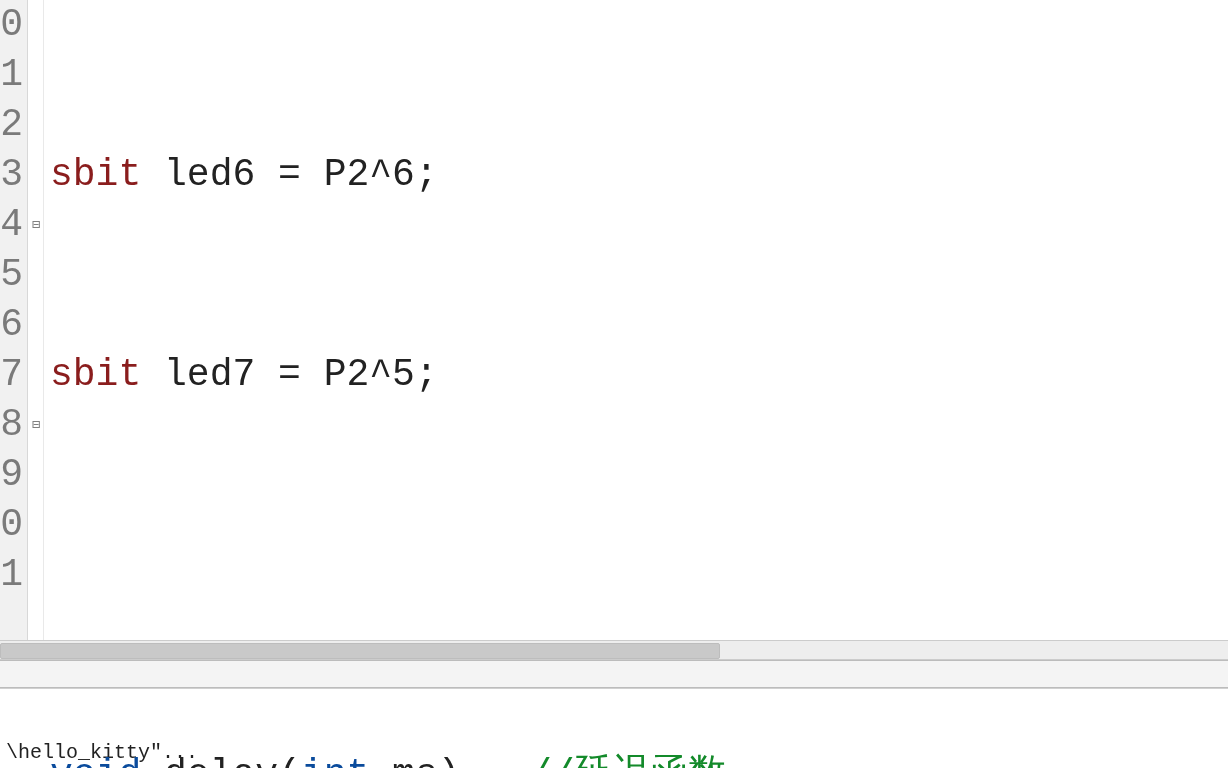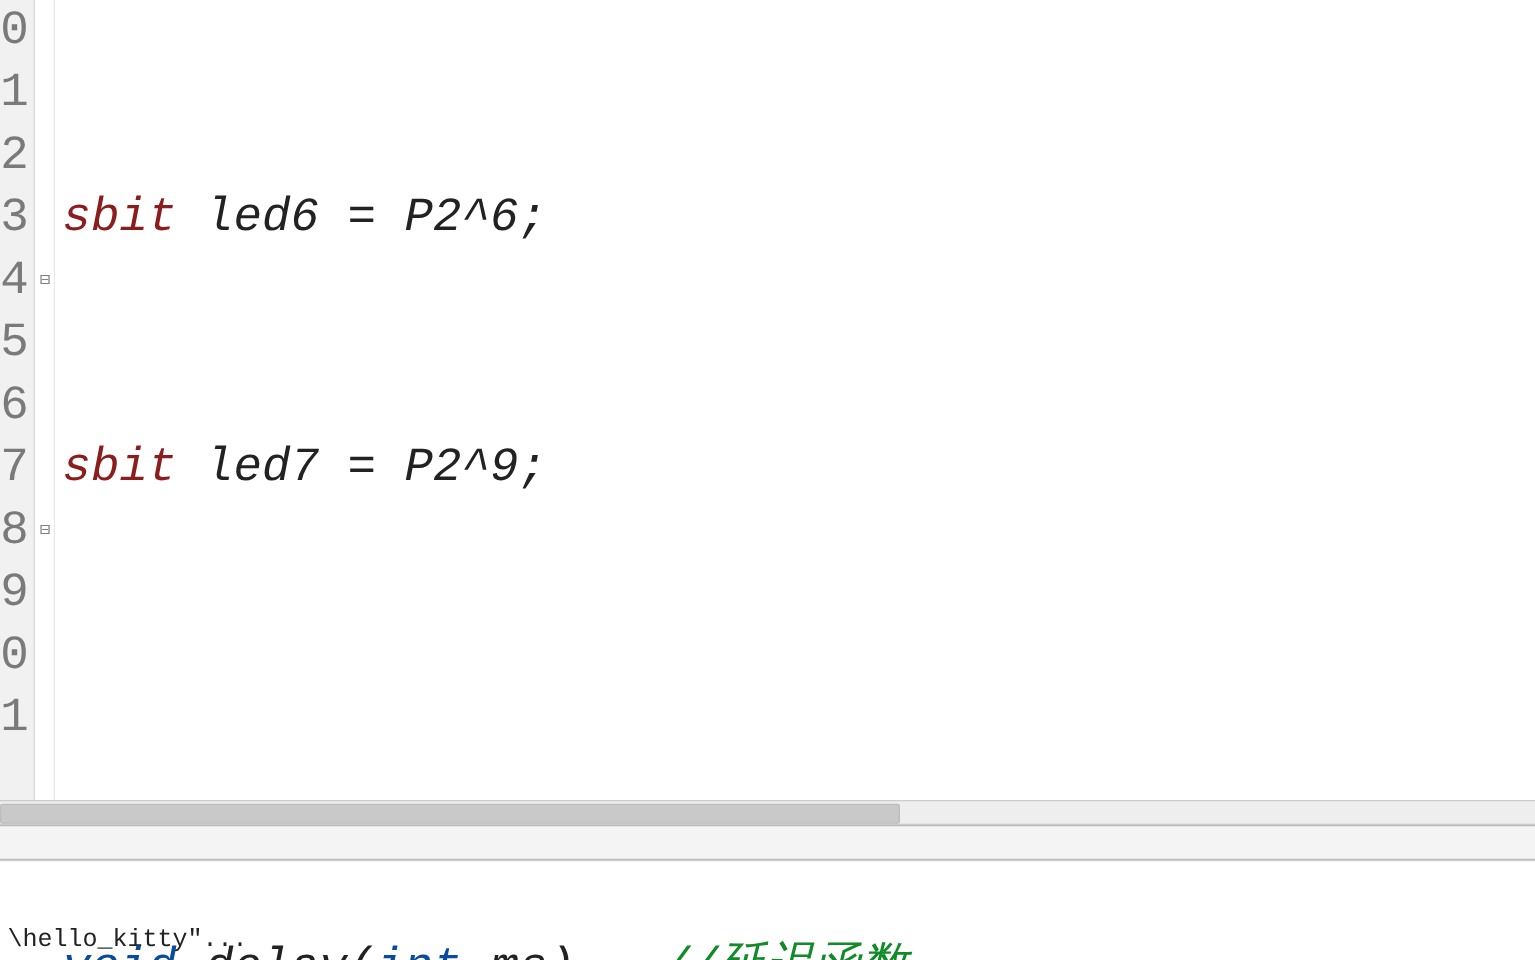--- a/index.html
+++ b/index.html
@@ -3,21 +3,21 @@
 <meta charset="utf-8">
 <style>
   * { margin: 0; padding: 0; box-sizing: border-box; }
   html, body { width: 1228px; height: 768px; overflow: hidden; font-family: "Consolas", "Courier New", monospace; background: #ffffff; }
   .editor-wrap { display: flex; height: 640px; width: 100%; background: #ffffff; position: relative; }
   .gutter { width: 28px; background: #f1f1f1; border-right: 1px solid #d8d8d8; padding-top: 0px; }
   .gutter .ln { height: 50px; line-height: 50px; font-size: 38px; color: #7a7a7a; text-align: right; padding-right: 4px; }
   .fold-col { width: 16px; background: #ffffff; border-right: 1px solid #e9e9e9; position: relative; }
   .fold-mark { position: absolute; left: 1px; font-size: 14px; color: #808080; line-height: 50px; height: 50px; width: 14px; text-align: center; }
   .code-area { flex: 1; position: relative; font-size: 38px; line-height: 50px; white-space: pre; }
-  .line { height: 50px; padding-left: 6px; font-style: italic; }
+  .line { height: 50px; padding-left: 6px; }
   .kw-sbit { color: #8a1d1d; }
   .kw-type { color: #0a4b9c; }
   .ident { color: #222222; }
   .op { color: #222222; }
   .reg { color: #222222; }
   .comment { color: #138a2a; }
   .hscroll-track { height: 20px; background: #eeeeee; border-top: 1px solid #cccccc; border-bottom: 1px solid #cccccc; position: relative; }
   .hscroll-thumb { position: absolute; top: 2px; left: 0; height: 16px; width: 720px; background: #c9c9c9; border: 1px solid #bdbdbd; border-radius: 2px; }
   .panel-divider { height: 28px; background: #f4f4f4; border-top: 1px solid #bcbcbc; border-bottom: 1px solid #bcbcbc; }
   .output-panel { height: 80px; background: #ffffff; border-top: 1px solid #d0d0d0; padding: 4px 6px; font-family: "Courier New", monospace; font-size: 20px; color: #222; line-height: 24px; white-space: pre; overflow: hidden; }
@@ -43,21 +43,21 @@
 
   <div class="fold-col">
     <div class="fold-mark" style="top:200px">⊟</div>
     <div class="fold-mark" style="top:400px">⊟</div>
   </div>
 
   <div class="code-area">
     
     <div class="line"><span class="kw-sbit">sbit</span><span class="op"> </span><span class="ident">led6</span><span class="op"> = </span><span class="reg">P2^6</span><span class="op">;</span></div>
     
-    <div class="line"><span class="kw-sbit">sbit</span><span class="op"> </span><span class="ident">led7</span><span class="op"> = </span><span class="reg">P2^9</span><span class="op">;</span></div>
+    <div class="line"><span class="kw-sbit">sbit</span><span class="op"> </span><span class="ident">led7</span><span class="op"> = </span><span class="reg">P2^5</span><span class="op">;</span></div>
     
     <div class="line"></div>
     
     <div class="line"><span class="kw-type">void</span><span class="op"> </span><span class="ident">delay</span><span class="op">(</span><span class="kw-type">int</span><span class="op"> </span><span class="ident">ms</span><span class="op">)</span><span class="op">   </span><span class="comment">//延迟函数</span></div>
     
     
     
     
     
     

